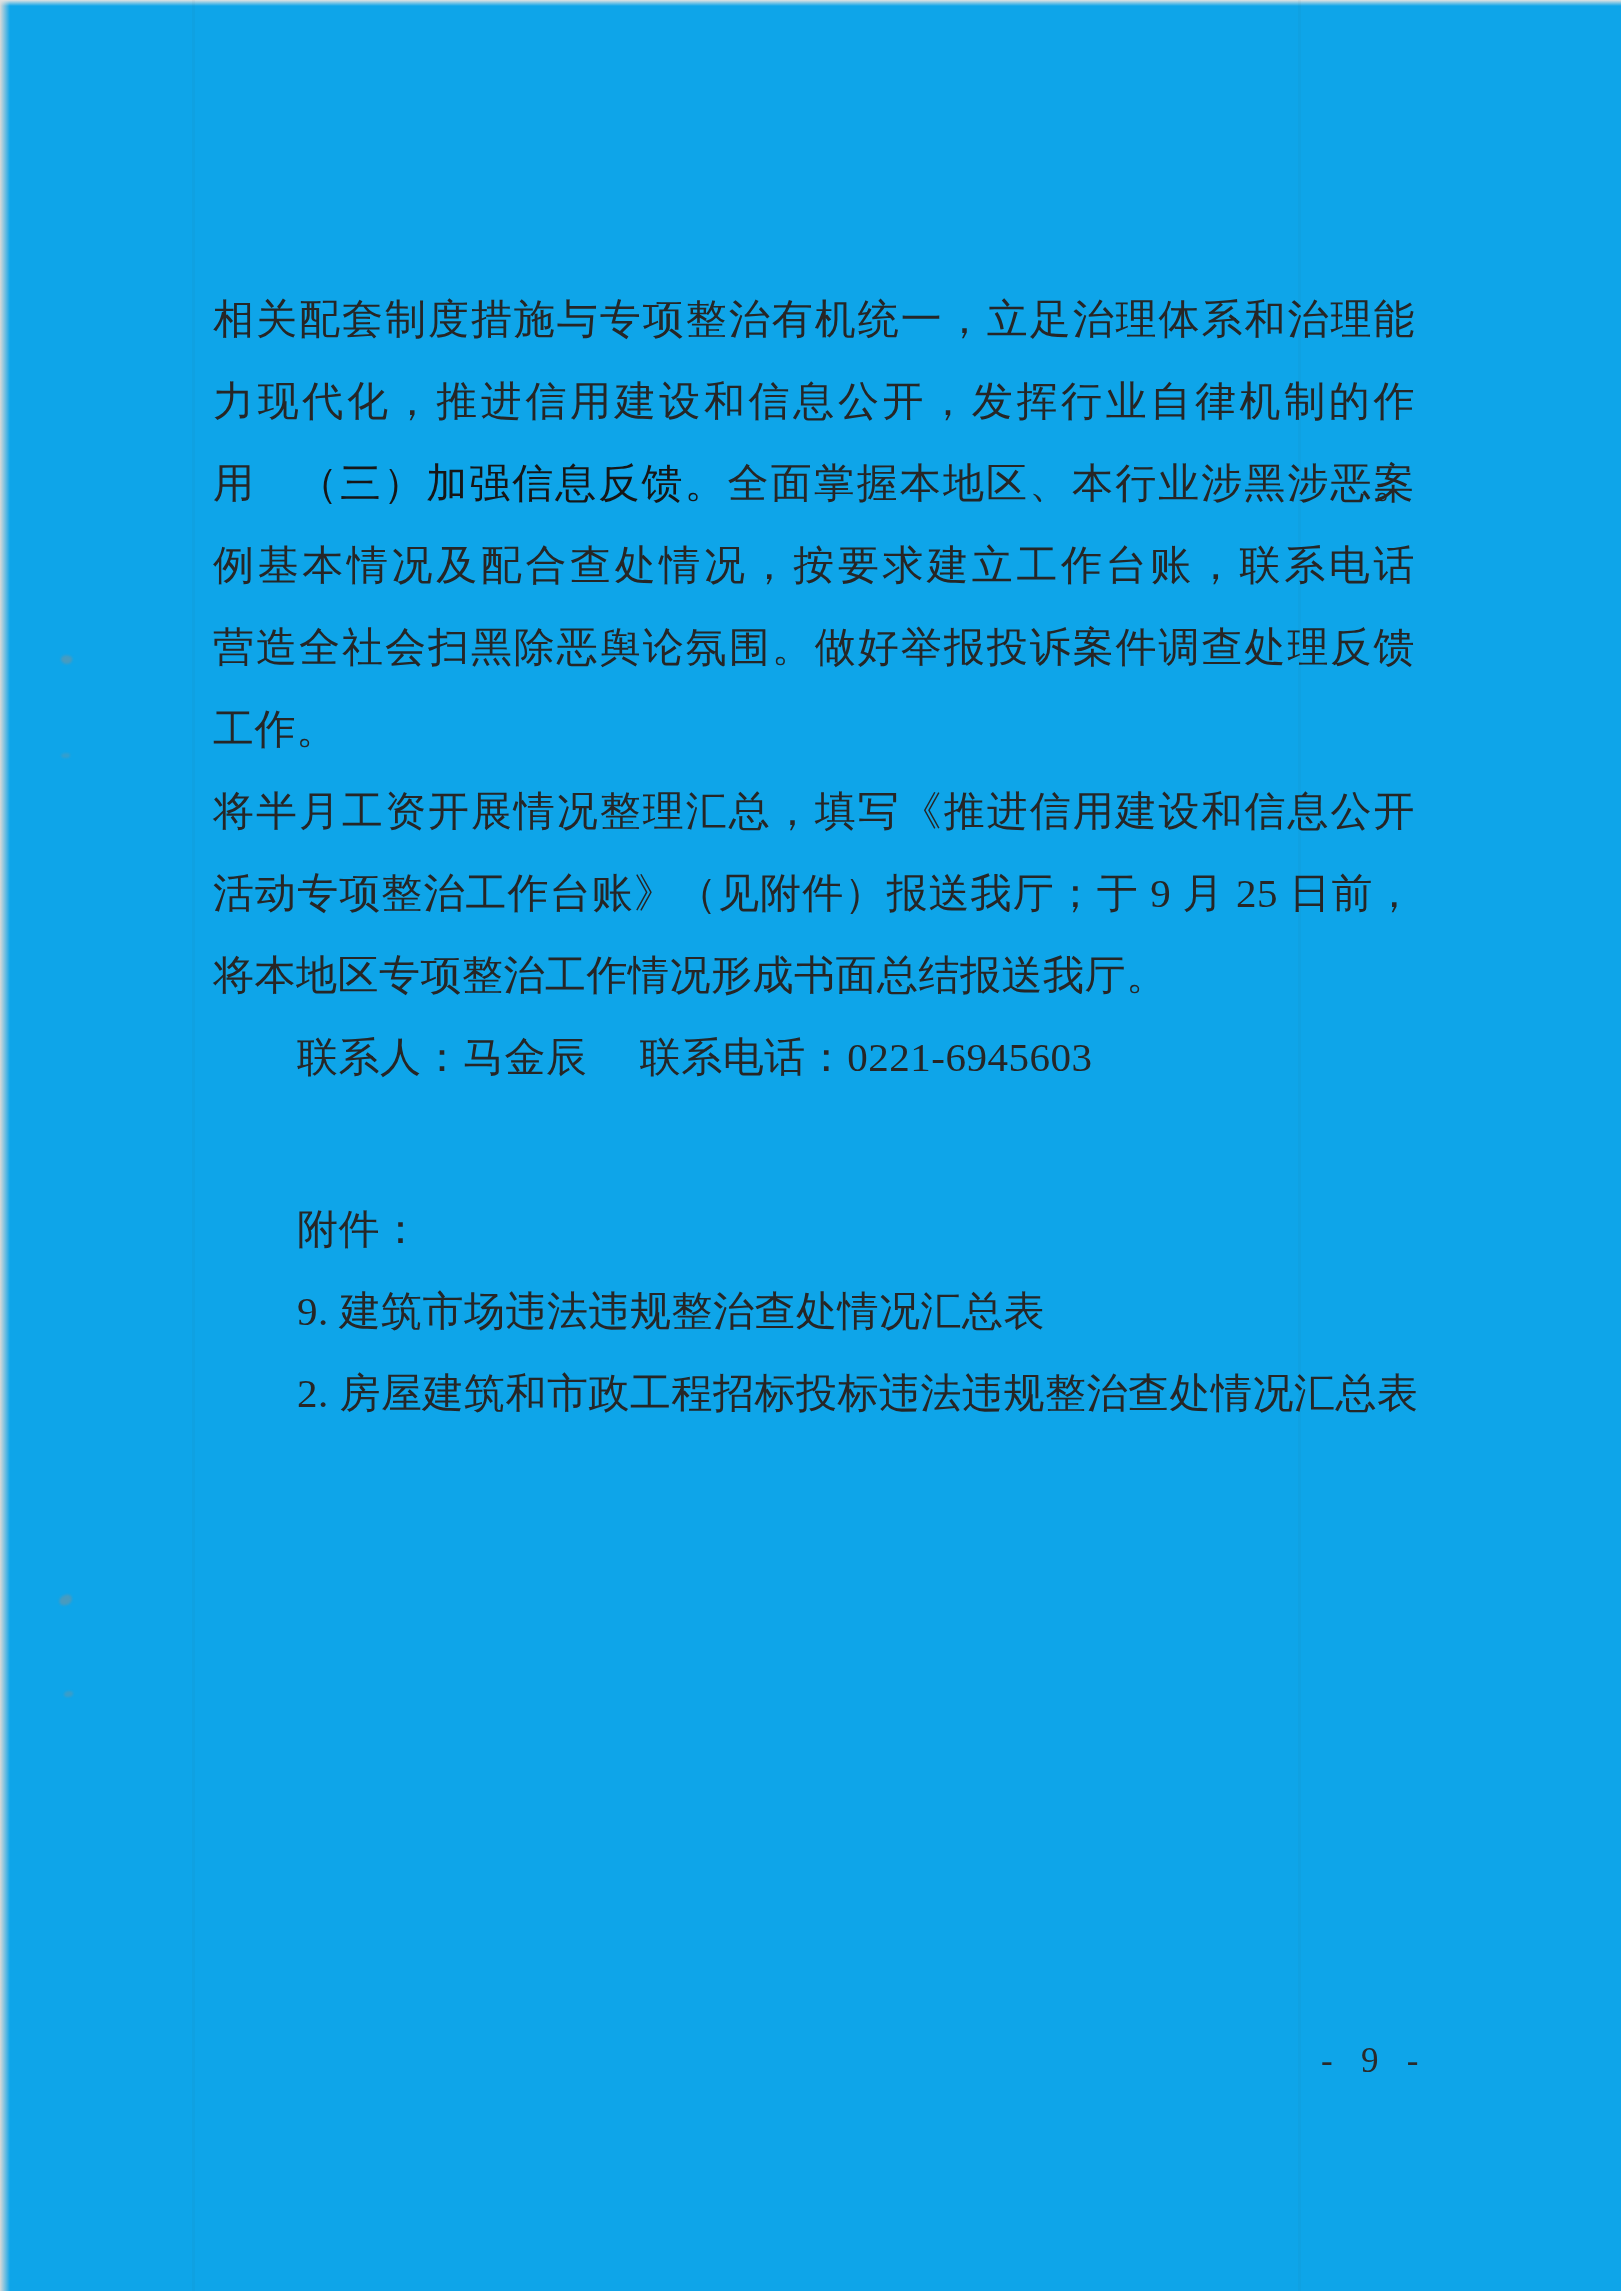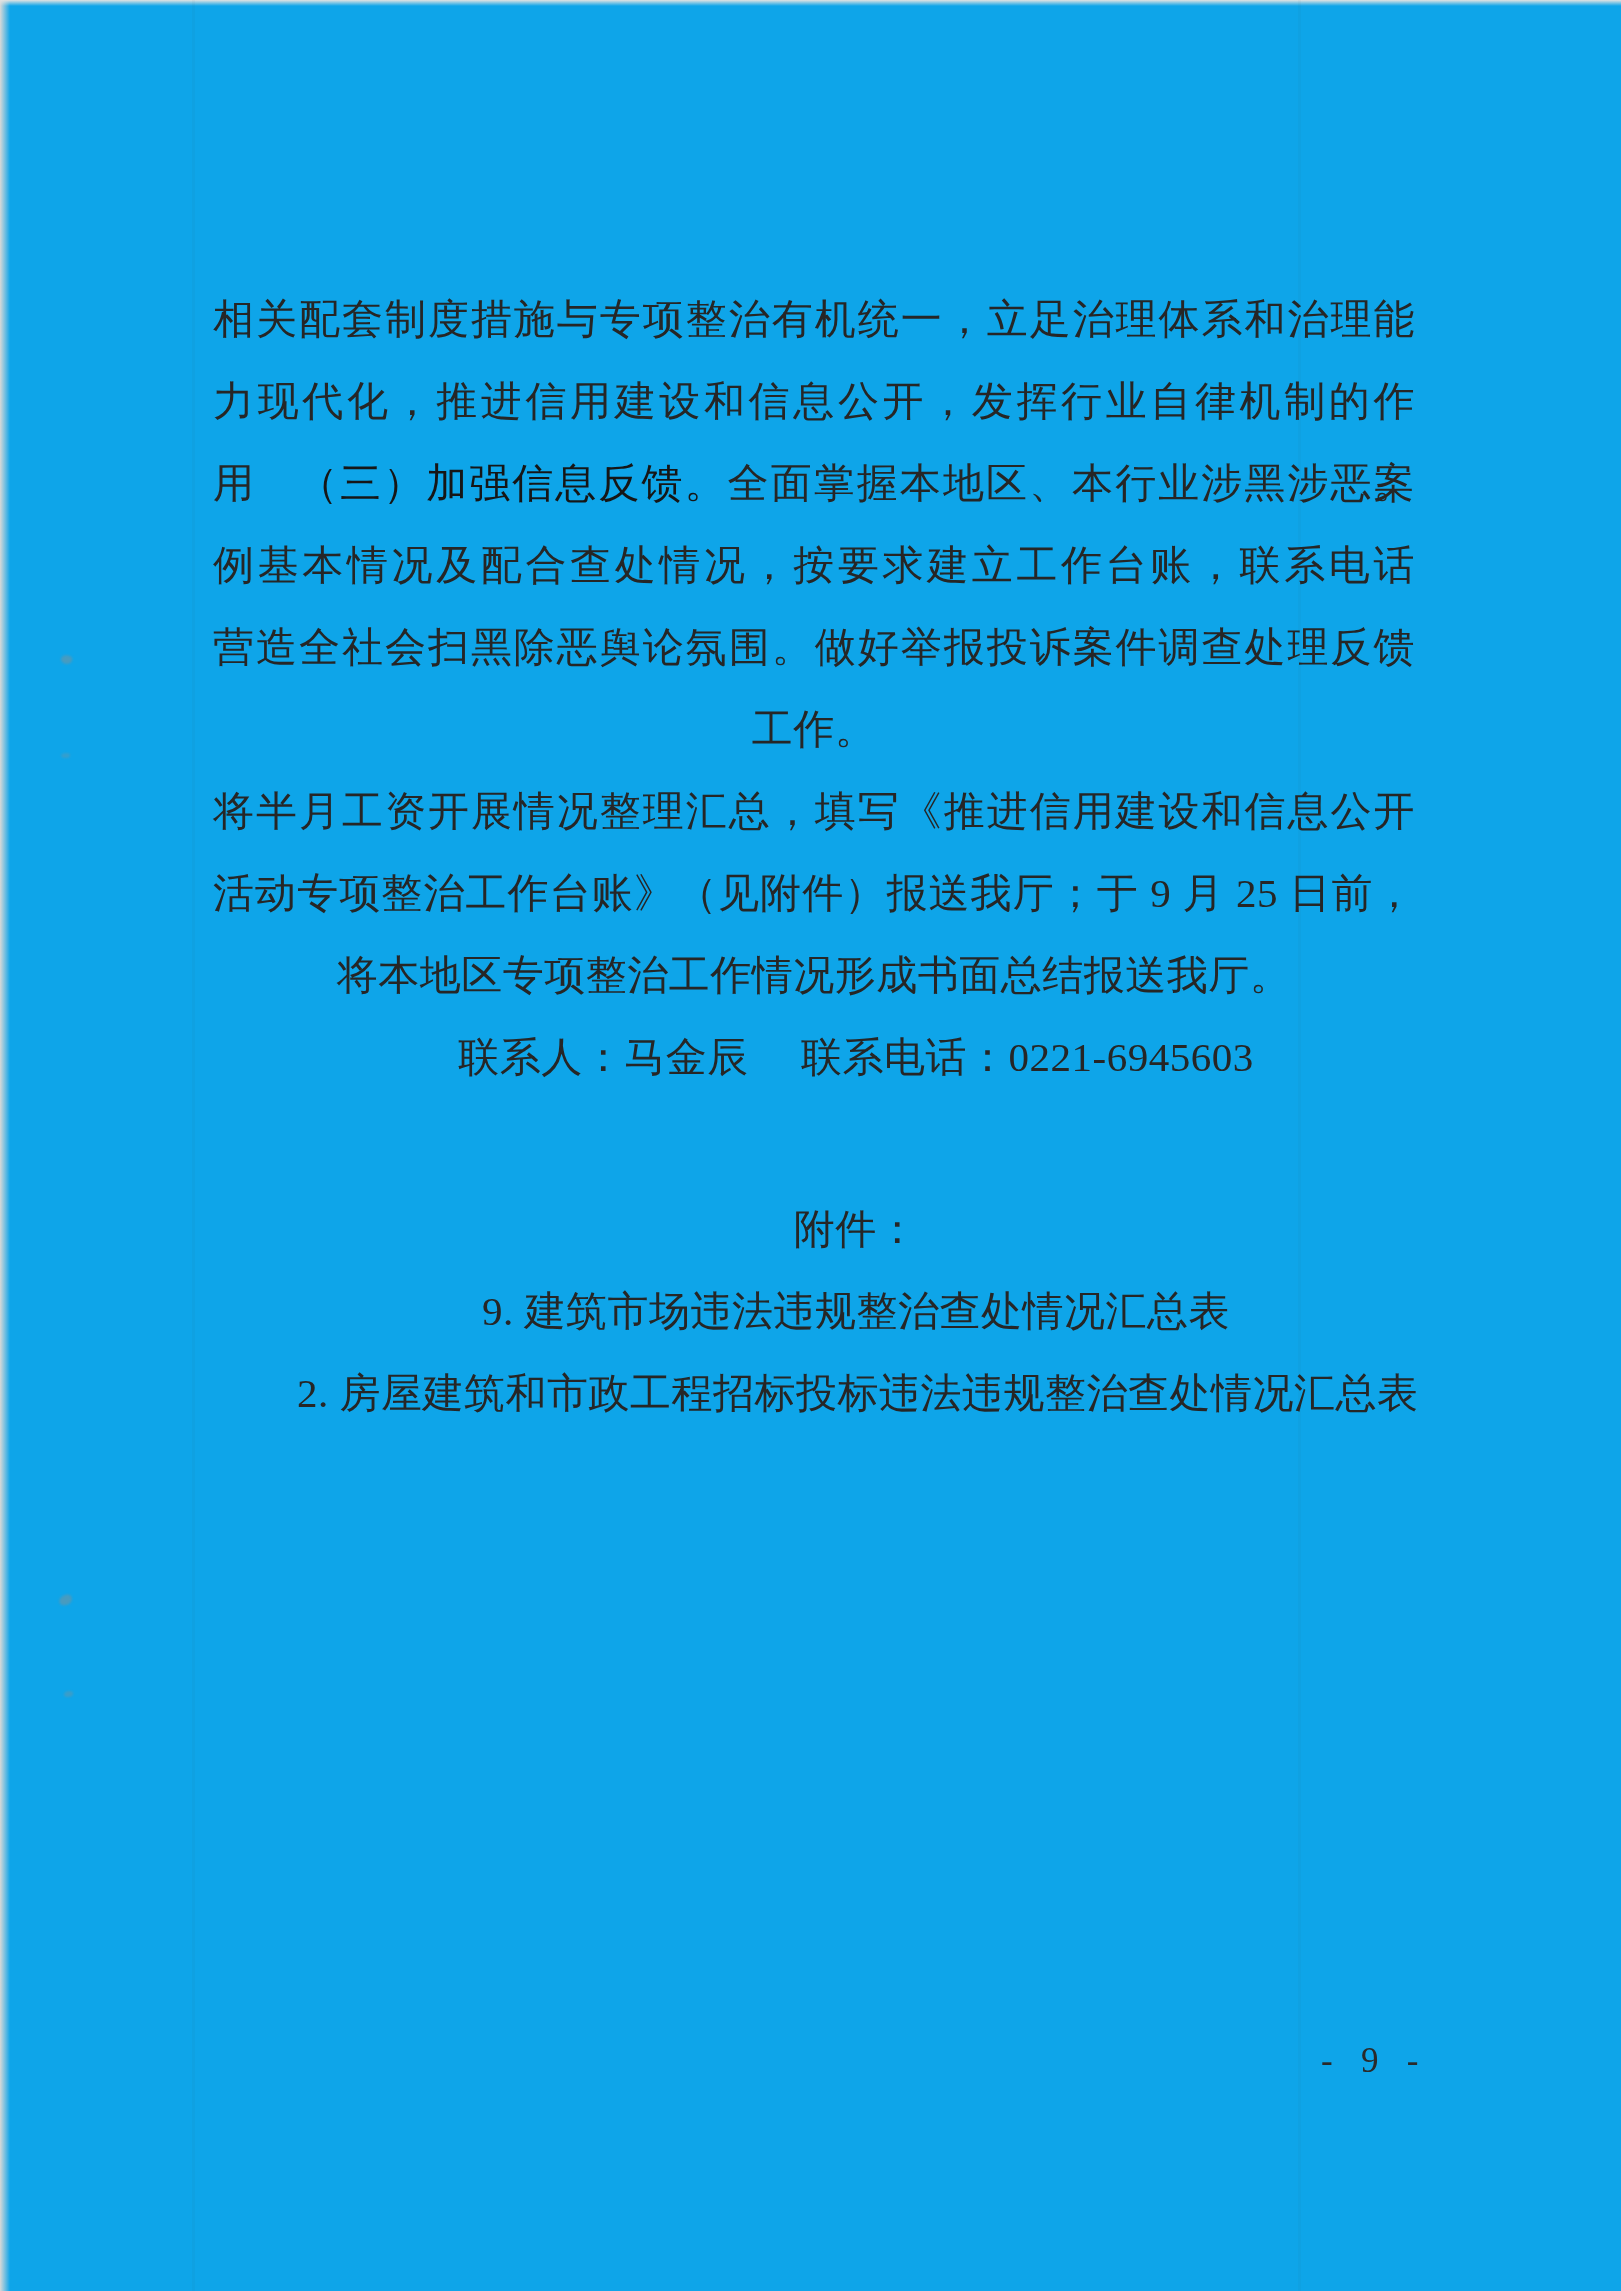--- a/index.html
+++ b/index.html
@@ -56,21 +56,20 @@
     left: 213px;
     top: 278px;
     width: 1202px;
   }
   .line {
     height: 82px;
     line-height: 82px;
     font-size: 41px;
     white-space: nowrap;
     letter-spacing: 0.5px;
-    text-align: center;
   }
   
   .jl {
     white-space: normal;
     text-align: justify;
     text-align-last: justify;
   }
   
   .il { text-indent: 84px; }
   .b  { font-weight: 400; color: #161616; }

